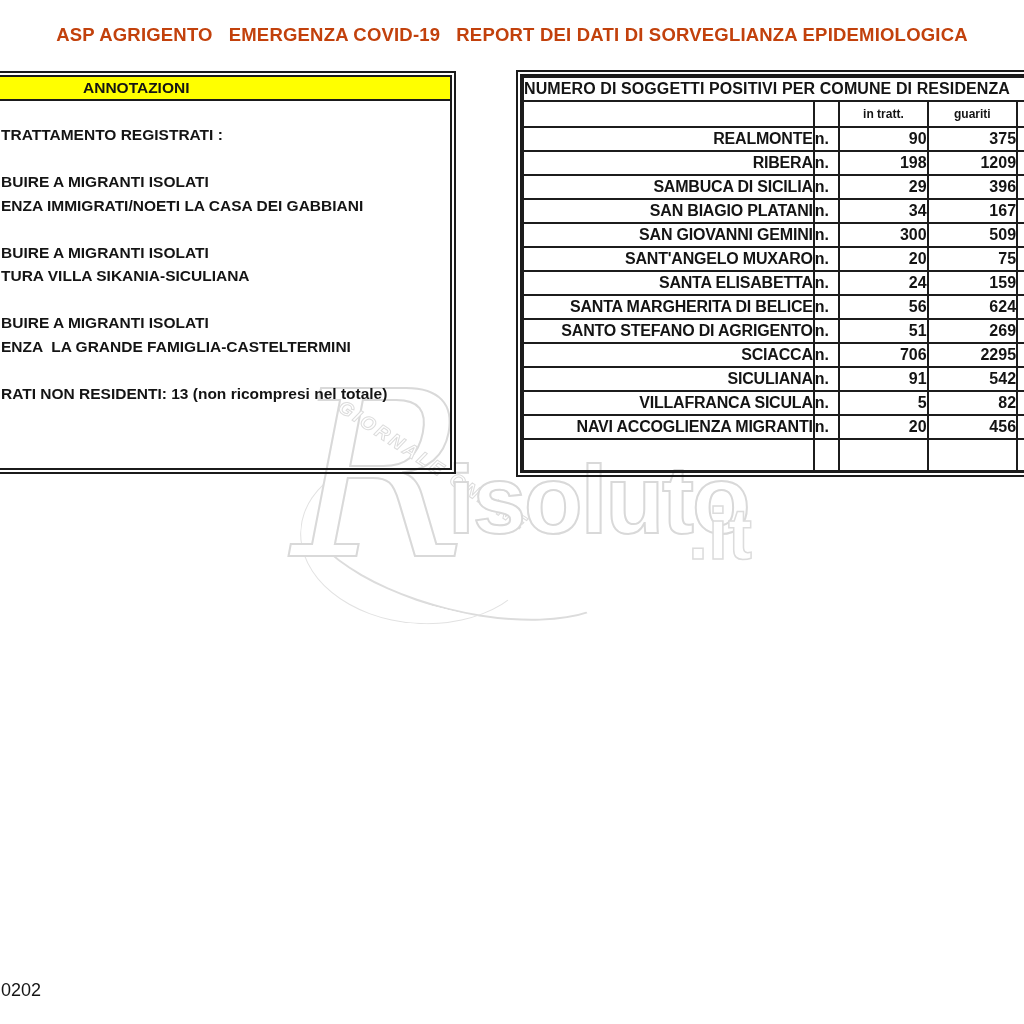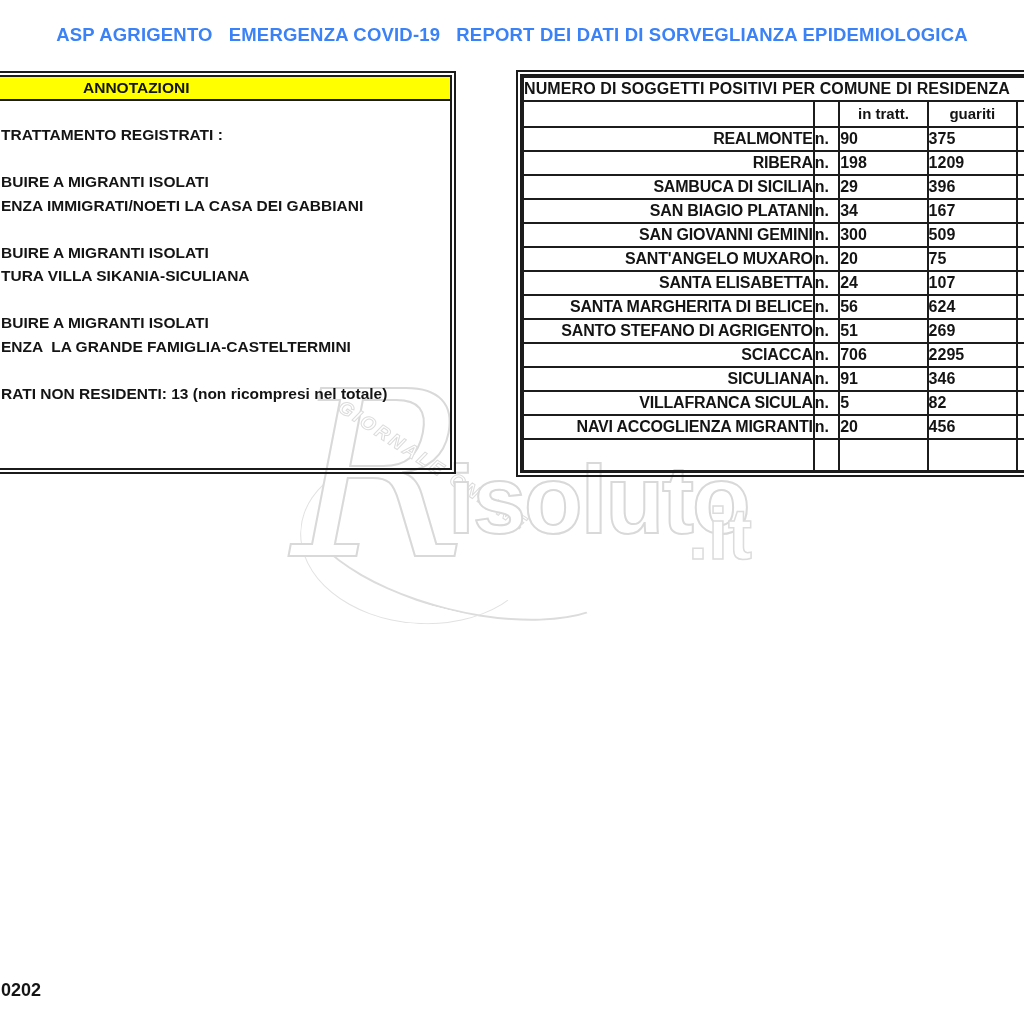--- a/index.html
+++ b/index.html
@@ -12,21 +12,21 @@
   }
   .stage { position: relative; width: 1024px; height: 1024px; overflow: hidden; }
 
   
   .doc-title {
     position: absolute; top: 24px; left: 0; right: 0;
     text-align: center;
     font-size: 18.5px; font-weight: 700;
     letter-spacing: 0.2px;
     white-space: pre;
-    color: #3b82f6;
+    color: #c2410c;
   }
 
   
   .watermark { position: absolute; inset: 0; z-index: 1; pointer-events: none; }
   .wm-outline {
     color: #e8e8e8;
     -webkit-text-fill-color: #ffffff;
     -webkit-text-stroke: 2px #d9d9d9;
   }
   .wm-r {
@@ -114,33 +114,33 @@
     color: #141414;
     background: transparent;
   }
   td.t-title {
     background: #ffff00;
     height: 22px; line-height: 22px;
     font-size: 16px;
     padding-left: 26px;
     letter-spacing: 0.1px;
   }
-  tr.subhead td { height: 24px; line-height: 24px; font-size: 15px; text-align: center; }
+  tr.subhead td { height: 24px; line-height: 24px; font-size: 12px; text-align: center; }
   td.sub-center { text-align: center; }
   td.sub-last { text-align: left; padding-left: 8px; }
   tr.datarow td { height: 22px; line-height: 22px; font-size: 16px; }
   td.c-name { text-align: right; padding-left: 4px; letter-spacing: -0.2px; }
   td.c-n    { text-align: left; padding-left: 3px; font-size: 15px; }
-  td.c-num  { text-align: left; font-size: 16.5px; }
+  td.c-num  { text-align: right; font-size: 16.5px; }
   tr.emptyrow td { height: 30px; }
 
   
   .footer-code {
     position: absolute; left: 1px; top: 980px;
-    font-size: 18px; font-weight: 700;
+    font-size: 18px; font-weight: 400;
     color: #141414;
     z-index: 2;
   }
 </style>
 </head>
 <body>
 
 <div class="stage">
 
   <div class="watermark">
@@ -219,21 +219,21 @@
             <td class="c-name">SANT'ANGELO MUXARO</td>
             <td class="c-n">n.</td>
             <td class="c-num">20</td>
             <td class="c-num">75</td>
             <td class="c-last"></td>
           </tr>
           <tr class="datarow">
             <td class="c-name">SANTA ELISABETTA</td>
             <td class="c-n">n.</td>
             <td class="c-num">24</td>
-            <td class="c-num">107</td>
+            <td class="c-num">159</td>
             <td class="c-last"></td>
           </tr>
           <tr class="datarow">
             <td class="c-name">SANTA MARGHERITA DI BELICE</td>
             <td class="c-n">n.</td>
             <td class="c-num">56</td>
             <td class="c-num">624</td>
             <td class="c-last"></td>
           </tr>
           <tr class="datarow">
@@ -247,21 +247,21 @@
             <td class="c-name">SCIACCA</td>
             <td class="c-n">n.</td>
             <td class="c-num">706</td>
             <td class="c-num">2295</td>
             <td class="c-last"></td>
           </tr>
           <tr class="datarow">
             <td class="c-name">SICULIANA</td>
             <td class="c-n">n.</td>
             <td class="c-num">91</td>
-            <td class="c-num">346</td>
+            <td class="c-num">542</td>
             <td class="c-last"></td>
           </tr>
           <tr class="datarow">
             <td class="c-name">VILLAFRANCA SICULA</td>
             <td class="c-n">n.</td>
             <td class="c-num">5</td>
             <td class="c-num">82</td>
             <td class="c-last"></td>
           </tr>
           <tr class="datarow">

